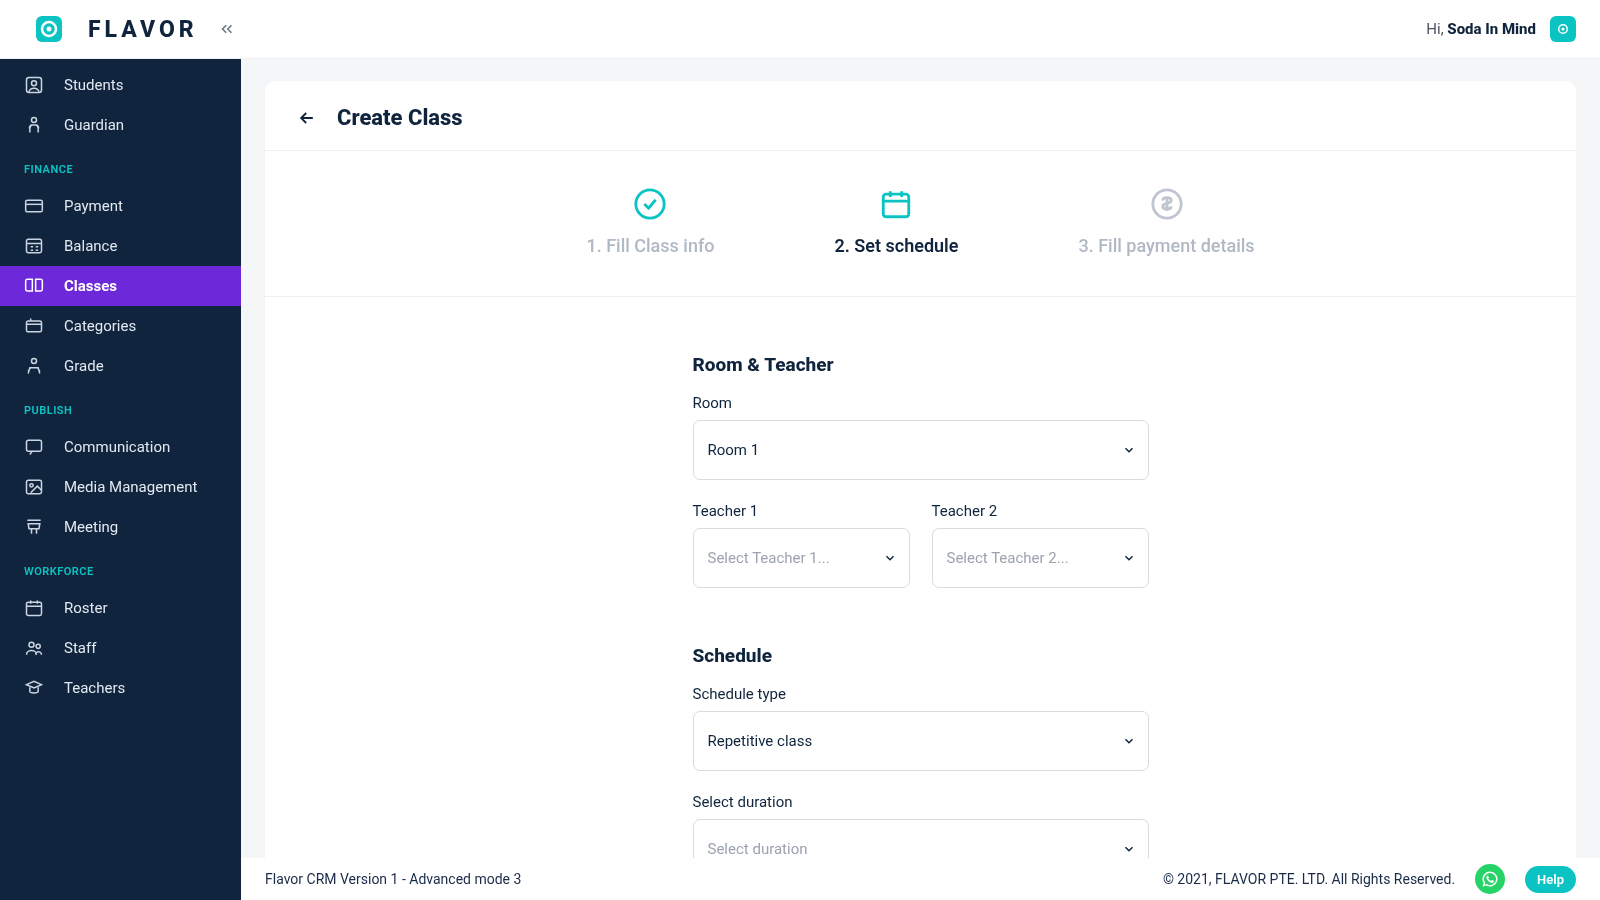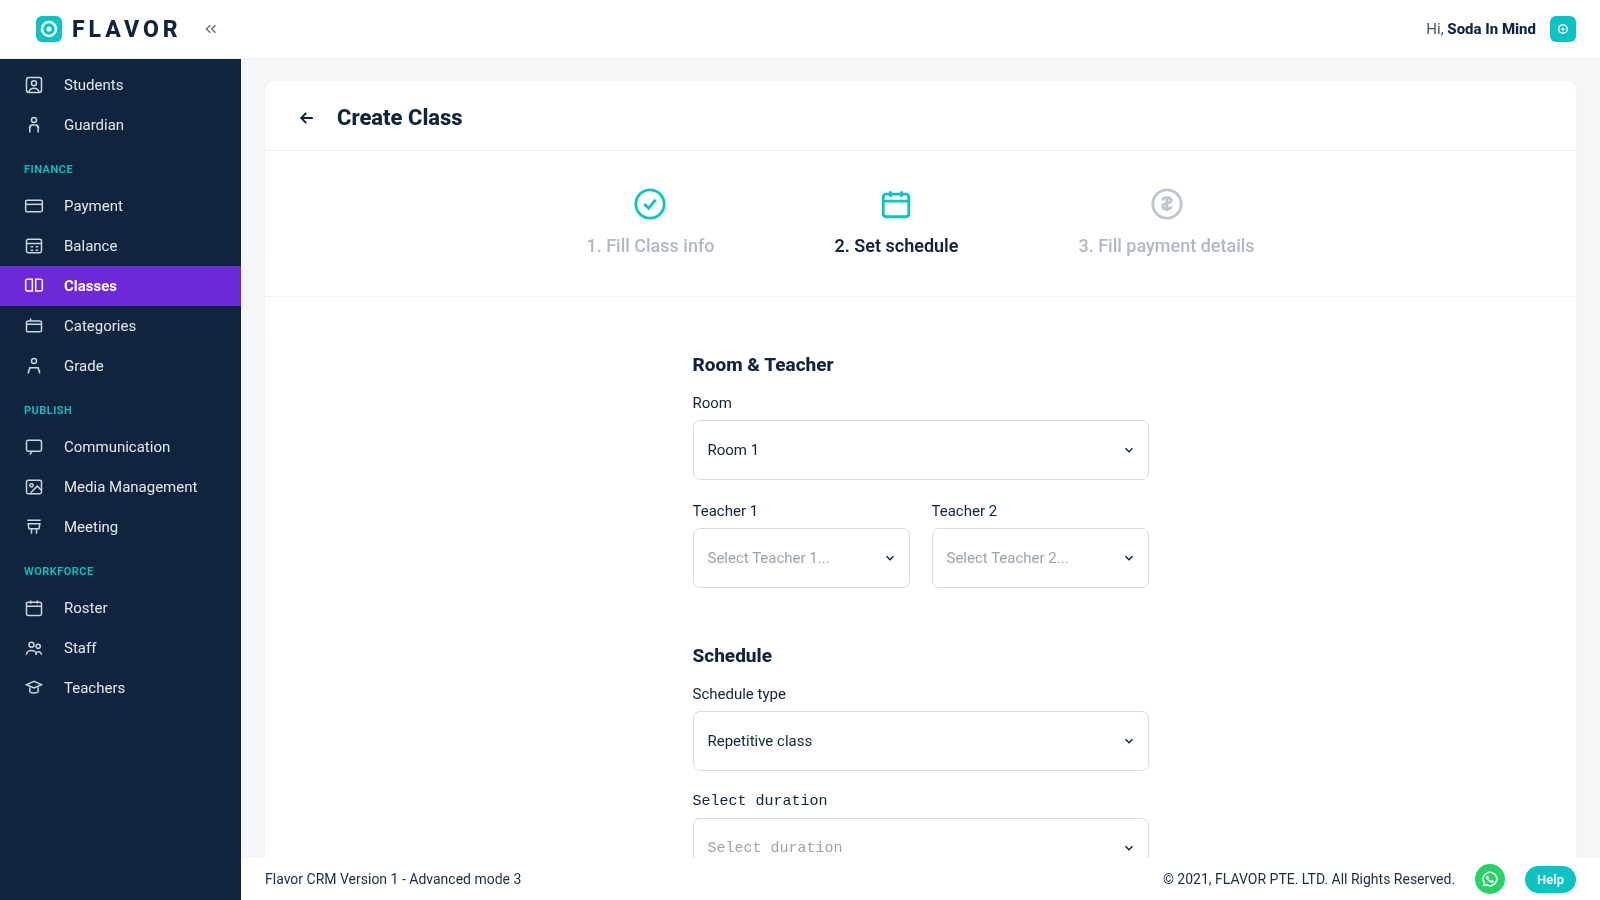--- a/index.html
+++ b/index.html
@@ -1,20 +1,20 @@
 <!DOCTYPE html>
 <html><head>
 <meta charset="utf-8">
 <style>
 * { box-sizing: border-box; margin: 0; padding: 0; }
 body { font-family: -apple-system, BlinkMacSystemFont, 'Segoe UI', Roboto, sans-serif; font-size: 14px; color: #1a2b48; background: #fff; overflow: hidden; }
 .app { display: flex; flex-direction: column; height: 900px; width: 1600px; }
 .topbar { height: 59px; background: #fff; display: flex; align-items: center; padding: 0 24px 0 0; border-bottom: 1px solid #eef0f3; }
 .logo-wrap { width: 208px; display: flex; align-items: center; padding-left: 36px; }
-.logo { display: flex; align-items: center; gap: 10px; }
+.logo { display: flex; align-items: center; gap: 26px; }
 .logo-text { font-size: 23px; font-weight: 800; letter-spacing: 4px; color: #10253d; }
 .collapse-btn { margin-left: 20px; color: #6b7280; cursor: pointer; }
 .topbar-right { margin-left: auto; display: flex; align-items: center; gap: 14px; }
 .greeting { font-size: 15px; color: #4b5563; }
 .greeting b { color: #10253d; font-weight: 800; }
 .avatar { width: 26px; height: 26px; border-radius: 6px; background: #0cc3c3; display: flex; align-items: center; justify-content: center; }
 .main-row { flex: 1; display: flex; min-height: 0; }
 .sidebar { width: 241px; background: #10253d; color: #cbd5e1; overflow-y: auto; padding-top: 6px; }
 .side-section-title { font-size: 11px; letter-spacing: 0.5px; font-weight: 600; color: #0cc3c3; padding: 18px 24px 10px; text-transform: uppercase; }
 .side-item { display: flex; align-items: center; gap: 20px; padding: 10px 24px; font-size: 15px; color: #e2e8f0; cursor: pointer; }
@@ -309,21 +309,21 @@
                 <div class="select">
                   <span>Repetitive class</span>
                   <span class="chev">
                       <svg width="14" height="14" viewBox="0 0 24 24" fill="none" stroke="currentColor" stroke-width="2.5">
                         <path d="M6 9l6 6 6-6"></path>
                       </svg>
                     </span>
                 </div>
               </div>
 
-              <div class="field-full" style="margin-bottom:0;font-family:Liberation Mono, monospace;">
+              <div class="field-full" style="margin-bottom:0;">
                 <label class="field-label">Select duration</label>
                 <div class="select placeholder">
                   <span>Select duration</span>
                   <span class="chev">
                       <svg width="14" height="14" viewBox="0 0 24 24" fill="none" stroke="currentColor" stroke-width="2.5">
                         <path d="M6 9l6 6 6-6"></path>
                       </svg>
                     </span>
                 </div>
               </div>

